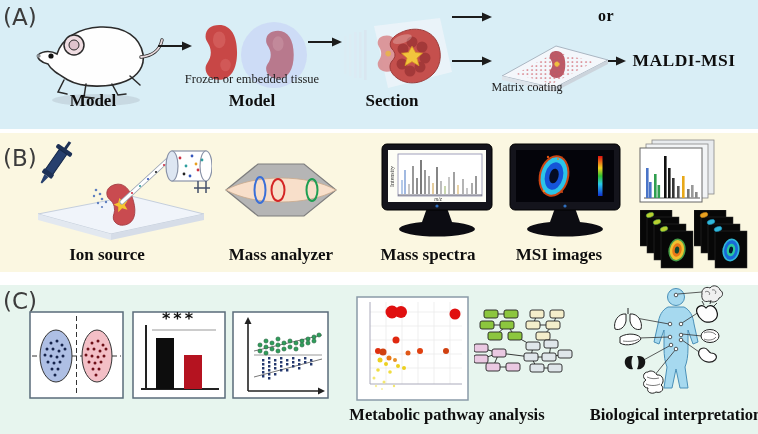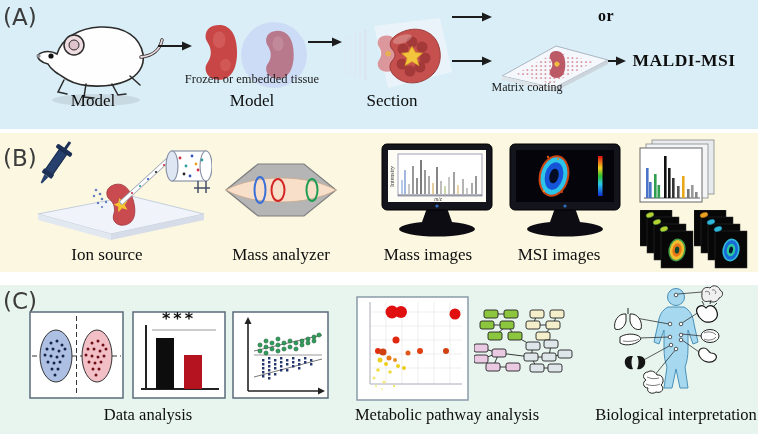--- a/index.html
+++ b/index.html
@@ -4,21 +4,21 @@
 <style>
   *{margin:0;padding:0;box-sizing:border-box}
   html,body{width:758px;height:434px;overflow:hidden;background:#fff;
     font-family:"Liberation Serif",serif}
   .fig{position:relative;width:758px;height:434px;background:#fff}
   .panel{position:absolute;left:0;width:758px}
   #panelA{top:0;height:129px;background:#d9eef6}
   #panelB{top:133px;height:139px;background:#fbf7e1}
   #panelC{top:285px;height:149px;background:#e7f5ee}
   .tag{position:absolute;font-family:"DejaVu Sans",sans-serif;font-size:23px;color:#3c3c3c}
-  .lbl{position:absolute;transform:translateX(-50%);font-weight:400;font-size:17px;
+  .lbl{position:absolute;transform:translateX(-50%);font-weight:700;font-size:17px;
        color:#0e0e0e;white-space:nowrap}
   .msi{position:absolute;transform:translateX(-50%);font-weight:700;font-size:17.5px;
        color:#0e0e0e;white-space:nowrap;letter-spacing:.4px}
   .cap{position:absolute;transform:translateX(-50%);font-size:13px;color:#1c1c1c;white-space:nowrap}
   .stars{position:absolute;transform:translateX(-50%);font-weight:700;font-size:16px;
        letter-spacing:3px;color:#111;font-family:"DejaVu Sans",sans-serif}
   svg.abs{position:absolute;display:block}
 </style>
 </head>
 <body>
@@ -300,21 +300,21 @@
     <g transform="translate(37,40) rotate(10)">
       <ellipse rx="8.5" ry="11.5" fill="#30b8d8"></ellipse>
       <ellipse rx="6.8" ry="9.8" fill="#1868d8"></ellipse>
       <ellipse rx="4.2" ry="6.4" fill="#28c8a0"></ellipse>
       <ellipse rx="2" ry="3.4" fill="#041830"></ellipse>
     </g>
   </svg>
 
   <div class="lbl" style="left:107px;top:245px">Ion source</div>
   <div class="lbl" style="left:281px;top:245px">Mass analyzer</div>
-  <div class="lbl" style="left:428px;top:245px">Mass images</div>
+  <div class="lbl" style="left:428px;top:245px">Mass spectra</div>
   <div class="lbl" style="left:559px;top:245px">MSI images</div>
 
   <div class="tag" style="left:3px;top:288px">(C)</div>
 
   <svg class="abs" style="left:29px;top:311px" width="95" height="88" viewBox="0 0 95 88">
     <rect x="1" y="1" width="93" height="86" fill="#ffffff" stroke="#5a6b7a" stroke-width="1.5"></rect>
     <line x1="3" y1="45" x2="92" y2="45" stroke="#333" stroke-width="1" stroke-dasharray="5,3"></line>
     <line x1="47.5" y1="5" x2="47.5" y2="83" stroke="#333" stroke-width="1" stroke-dasharray="5,3"></line>
     <ellipse cx="27" cy="45" rx="16" ry="26" fill="#aebfe4" stroke="#333" stroke-width="1"></ellipse>
     <ellipse cx="68" cy="45" rx="15" ry="26" fill="#f3bfc6" stroke="#333" stroke-width="1"></ellipse>
@@ -546,17 +546,16 @@
     </g>
     <g fill="#ffffff" stroke="#222" stroke-width="1">
       <ellipse cx="112" cy="52" rx="9" ry="6.5"></ellipse>
       <path d="M106 49 C110 47 116 48 118 51 M106 55 C110 57 116 56 118 53" fill="none" stroke-width="0.6"></path>
     </g>
     <g fill="#ffffff" stroke="#222" stroke-width="1.1">
       <path d="M106 64 C101 64 99 69 102 73 C105 78 113 80 117 76 C120 73 118 69 113 69 C110 68 110 64 106 64 Z"></path>
     </g>
   </svg>
 
-  <div class="lbl" style="left:148px;top:405px;font-size:16.5px">Data analysis</div>
   <div class="lbl" style="left:447px;top:405px;font-size:16.5px">Metabolic pathway analysis</div>
   <div class="lbl" style="left:676px;top:405px;font-size:16.5px">Biological interpretation</div>
 
 </div>
 
 </body></html>

